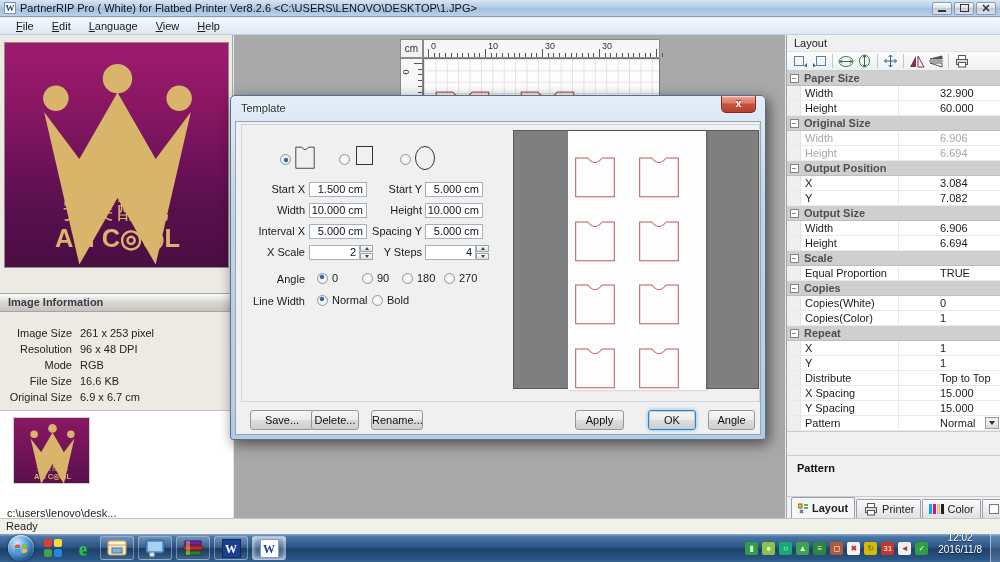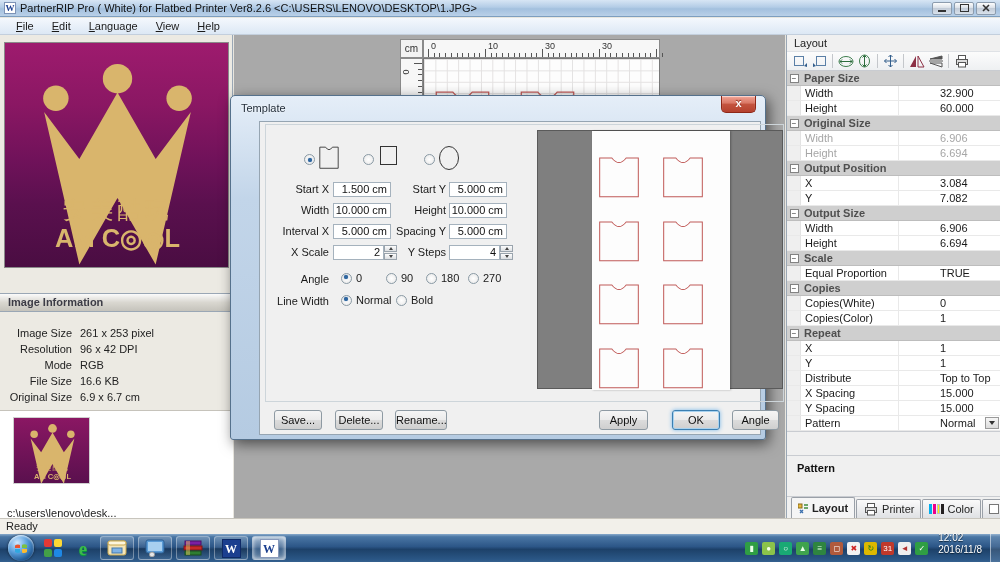--- a/index.html
+++ b/index.html
@@ -104,33 +104,33 @@
     display:flex; align-items:center; justify-content:center; }
   .qicon { width:26px; height:24px; margin-right:4px; display:flex; align-items:center; justify-content:center; }
   .taskbtn { width:34px; height:24px; margin-right:4px; border:1px solid rgba(255,255,255,.35); border-radius:3px;
     background:linear-gradient(rgba(255,255,255,.22),rgba(255,255,255,.06) 50%,rgba(0,0,0,.12) 50%,rgba(255,255,255,.08));
     display:flex; align-items:center; justify-content:center; }
   .taskbtn.active { background:linear-gradient(rgba(255,255,255,.5),rgba(255,255,255,.2) 50%,rgba(160,200,240,.25) 50%,rgba(255,255,255,.3));
     box-shadow:inset 0 0 4px rgba(255,255,255,.8); }
   #tray { margin-left:auto; display:flex; align-items:center; gap:4px; }
   .tray-i { width:13px; height:13px; border-radius:2px; display:flex; align-items:center; justify-content:center;
     font-size:8px; line-height:13px; }
-  #clock { color:#fff; font-size:10px; line-height:12px; margin:0 8px 8px 10px; text-shadow:0 1px 1px #0a2036; }
+  #clock { text-align:center; color:#fff; font-size:10px; line-height:12px; margin:0 8px 8px 10px; text-shadow:0 1px 1px #0a2036; }
   #show-desktop { width:10px; height:28px; border-left:1px solid rgba(255,255,255,.5); background:rgba(255,255,255,.12); }
 
   
   #dialog { position:absolute; left:230px; top:95px; width:536px; height:345px;
     background:linear-gradient(#e5eef8,#c2d5e9 30%,#b5cbe2); border:1px solid #55718c; border-radius:5px 5px 3px 3px;
     box-shadow:3px 4px 14px rgba(0,0,0,.55); }
   #dlg-title { height:25px; line-height:24px; padding-left:10px; color:#1f2a36; text-shadow:0 0 3px #fff; }
   #dlg-close { position:absolute; right:9px; top:0px; width:35px; height:17px;
     background:linear-gradient(#f2a394,#d97765 45%,#c4543f 50%,#b5412e); border:1px solid #8e2717; border-top:none;
     border-radius:0 0 5px 5px; color:#fff; text-align:center; font-weight:bold; font-size:11px; line-height:15px;
     text-shadow:0 -1px 1px #7c2113; box-shadow:inset 0 1px 1px rgba(255,255,255,.6); }
-  #dlg-client { position:absolute; left:4px; right:4px; top:25px; bottom:4px; background:#f0f0f0; border:1px solid #96a5b2;margin-left:24px; }
+  #dlg-client { position:absolute; left:4px; right:4px; top:25px; bottom:4px; background:#f0f0f0; border:1px solid #96a5b2; }
   #dlg-group { position:absolute; left:5px; top:2px; width:519px; height:278px; border:1px solid #cdd5da; }
   .wradio { position:absolute; width:11px; height:11px; border-radius:50%; border:1px solid #8a9aa5;
     background:radial-gradient(#fff,#e6e6e6); }
   .wradio.checked::after { content:""; position:absolute; left:2.5px; top:2.5px; width:4px; height:4px; border-radius:50%;
     background:#2f66a0; box-shadow:0 0 1px #2f66a0; }
   .shape-ico { position:absolute; }
 
   .frm-lab { position:absolute; text-align:right; line-height:15px; color:#1a1a1a; }
   .frm-field { position:absolute; height:15px; background:#fff; border:1px solid #a5b2bd; text-align:right;
     line-height:13px; padding-right:3px; color:#111; }
@@ -202,21 +202,21 @@
       </svg>
     </div>
   <div id="info-header">Image Information</div>
   <div id="info-rows">
       <div class="info-row">
         <span class="lab">Image Size</span>
         <span class="val">261 x 253 pixel</span>
       </div>
       <div class="info-row">
         <span class="lab">Resolution</span>
-        <span class="val">96 x 42 DPI</span>
+        <span class="val">96 x 48 DPI</span>
       </div>
       <div class="info-row">
         <span class="lab">Mode</span>
         <span class="val">RGB</span>
       </div>
       <div class="info-row">
         <span class="lab">File Size</span>
         <span class="val">16.6 KB</span>
       </div>
       <div class="info-row">
@@ -721,21 +721,21 @@
               <path d="M4,97 L4,9 L33,9 Q50,30 67,9 L96,9 L96,97 Z" fill="none" stroke="#c05a58" stroke-width="2.4"></path>
             </svg>
           </div>
           <div class="pv-shape" style="left: 70px; top: 214px;">
             <svg width="42" height="44" viewBox="0 0 100 100" preserveAspectRatio="none">
               <path d="M4,97 L4,9 L33,9 Q50,30 67,9 L96,9 L96,97 Z" fill="none" stroke="#c05a58" stroke-width="2.4"></path>
             </svg>
           </div>
         </div>
     </div>
-    <div class="btn" style="left:14px;  top:288px; width:48px;">Save...</div>
+    <div class="btn" style="left:14px;  top:288px; width:64px;">Save...</div>
     <div class="btn" style="left:75px;  top:288px; width:48px;">Delete...</div>
     <div class="btn" style="left:135px; top:288px; width:52px;">Rename...</div>
     <div class="btn" style="left:339px; top:288px; width:49px;">Apply</div>
     <div class="btn default" style="left:412px; top:288px; width:48px;">OK</div>
     <div class="btn" style="left:472px; top:288px; width:47px;">Angle</div>
   </div>
 </div>
 
 <div id="statusbar">
   <span>Ready</span>

